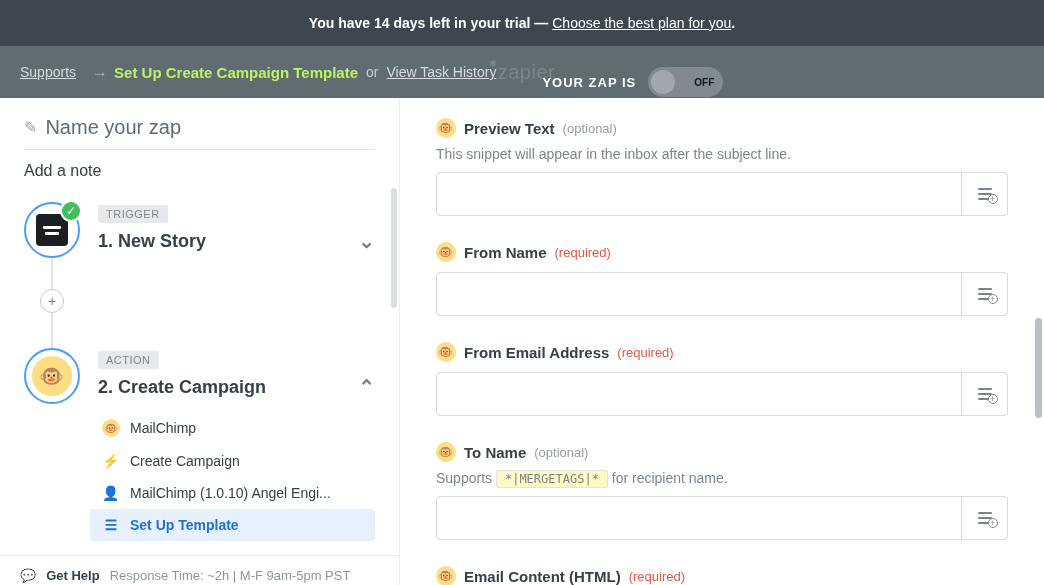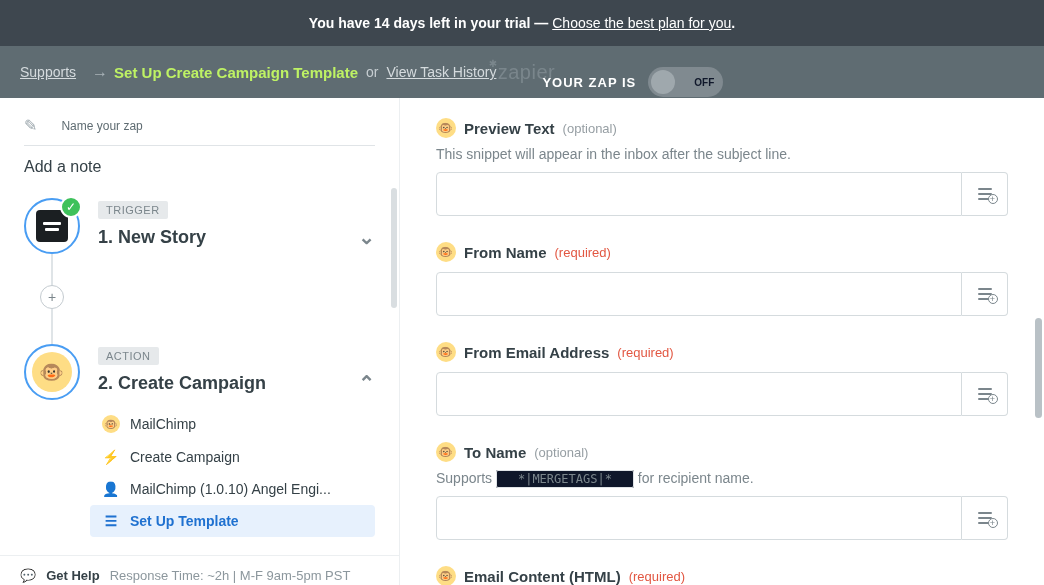--- a/index.html
+++ b/index.html
@@ -19,21 +19,21 @@
 .header-bar .right { margin-left: auto; display: flex; align-items: center; gap: 12px; }
 .header-bar .zaplabel { font-weight: 700; letter-spacing: 1px; font-size: 13px; }
 .header-bar .toggle { width: 75px; height: 30px; border-radius: 15px; background: #808a90; display: flex; align-items: center; padding: 3px; cursor: pointer; position: relative; }
 .header-bar .toggle .knob { width: 24px; height: 24px; background: #9fa8ad; border-radius: 50%; }
 .header-bar .toggle .off { margin-left: auto; font-weight: 700; font-size: 10px; color: #0f172a; margin-right: 6px; }
 
 .main { display: flex; height: calc(585px - 88px); }
 .left { width: 400px; border-right: 1px solid #eceff1; display: flex; flex-direction: column; position: relative; }
 .left-inner { padding: 18px 24px 0 24px; flex: 1; overflow: hidden; }
 .name-zap { display: flex; align-items: center; gap: 8px; border-bottom: 1px solid #e0e4e7; padding-bottom: 10px; }
-.name-zap input { border: none; font-size: 12px; color: #354147; outline: none; flex: 1; margin-left: 16px; }
+.name-zap input { border: none; font-size: 20px; color: #354147; outline: none; flex: 1; }
 .name-zap input::placeholder { color: #5f6c72; }
 .pencil { color: #9aa5ab; }
 .add-note { font-size: 16px; color: #354147; margin-top: 12px; cursor: pointer; }
 
 .steps { margin-top: 22px; position: relative; }
 .step { display: flex; align-items: flex-start; gap: 18px; }
 .step-icon { width: 56px; height: 56px; border-radius: 50%; border: 2px solid #499df3; display: flex; align-items: center; justify-content: center; flex-shrink: 0; position: relative; background: #fff; }
 .step-icon.storyblok { background: #fff; }
 .storyblok-inner { width: 32px; height: 32px; background: #1b1f22; border-radius: 4px; display: flex; flex-direction: column; justify-content: center; align-items: center; gap: 3px; }
 .storyblok-inner span { width: 18px; height: 3px; background: #fff; border-radius: 1px; }
@@ -63,21 +63,21 @@
 .help-bar { border-top: 1px solid #eceff1; padding: 12px 20px; display: flex; align-items: center; gap: 10px; font-size: 13px; color: #354147; position: absolute; bottom: 0; left: 0; right: 0; background: #fff; }
 .help-bar .dim { color: #8c979d; }
 
 .right { flex: 1; padding: 20px 36px 0 36px; overflow-y: hidden; position: relative; }
 .field { margin-bottom: 26px; }
 .field-label { display: flex; align-items: center; gap: 8px; font-size: 15px; color: #354147; font-weight: 700; }
 .field-label .mc-mini2 { width: 20px; height: 20px; border-radius: 50%; background: #fedd85; display: inline-flex; align-items: center; justify-content: center; font-size: 12px; }
 .opt { color: #969ea3; font-weight: 400; font-size: 13px; }
 .req { color: #e25742; font-weight: 400; font-size: 13px; }
 .field-desc { color: #7b868c; font-size: 14px; margin-top: 8px; }
-.field-desc code { background: #0f172a; border: 1px solid #e0e4e7; padding: 1px 21px; border-radius: 2px; font-family: Menlo, Consolas, monospace; font-size: 12px; }
+.field-desc code { background: #fef9c3; border: 1px solid #e0e4e7; padding: 1px 8px; border-radius: 2px; font-family: Menlo, Consolas, monospace; font-size: 12px; }
 .field-input-row { display: flex; margin-top: 10px; }
 .field-input { flex: 1; height: 44px; border: 1px solid #d5dbde; border-radius: 4px 0 0 4px; padding: 0 10px; font-size: 14px; outline: none; }
 .field-btn { width: 46px; border: 1px solid #d5dbde; border-left: none; border-radius: 0 4px 4px 0; background: #fff; display: flex; align-items: center; justify-content: center; cursor: pointer; color: #7b868c; }
 .lines-plus { display: flex; flex-direction: column; gap: 3px; position: relative; }
 .lines-plus span { width: 14px; height: 2px; background: #7b868c; border-radius: 1px; }
 .lines-plus .pl { position: absolute; right: -6px; bottom: -4px; width: 10px; height: 10px; border-radius: 50%; background: #fff; border: 1.5px solid #7b868c; display: flex; align-items: center; justify-content: center; font-size: 9px; line-height: 1; }
 .page-scroll { position: absolute; right: 2px; top: 318px; width: 7px; height: 100px; background: #b9c1c6; border-radius: 4px; }
 </style>
 </head>
 <body>

